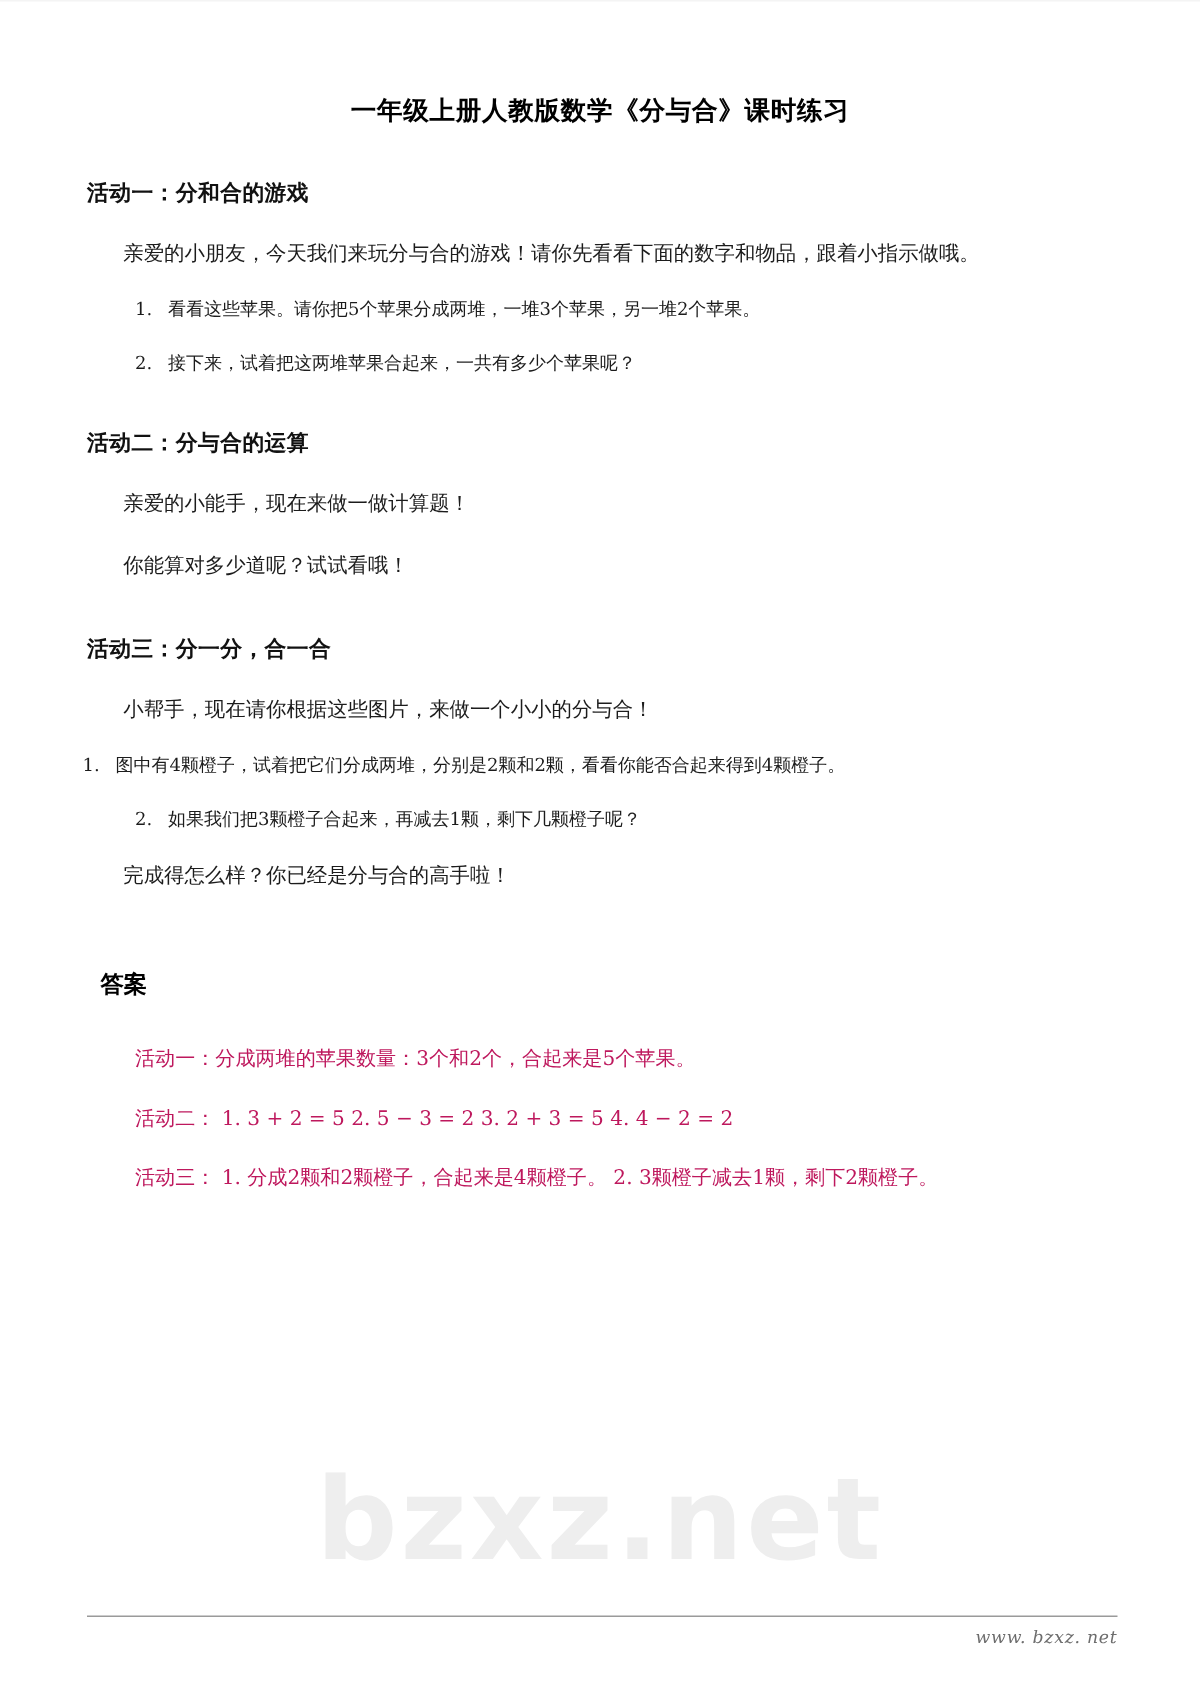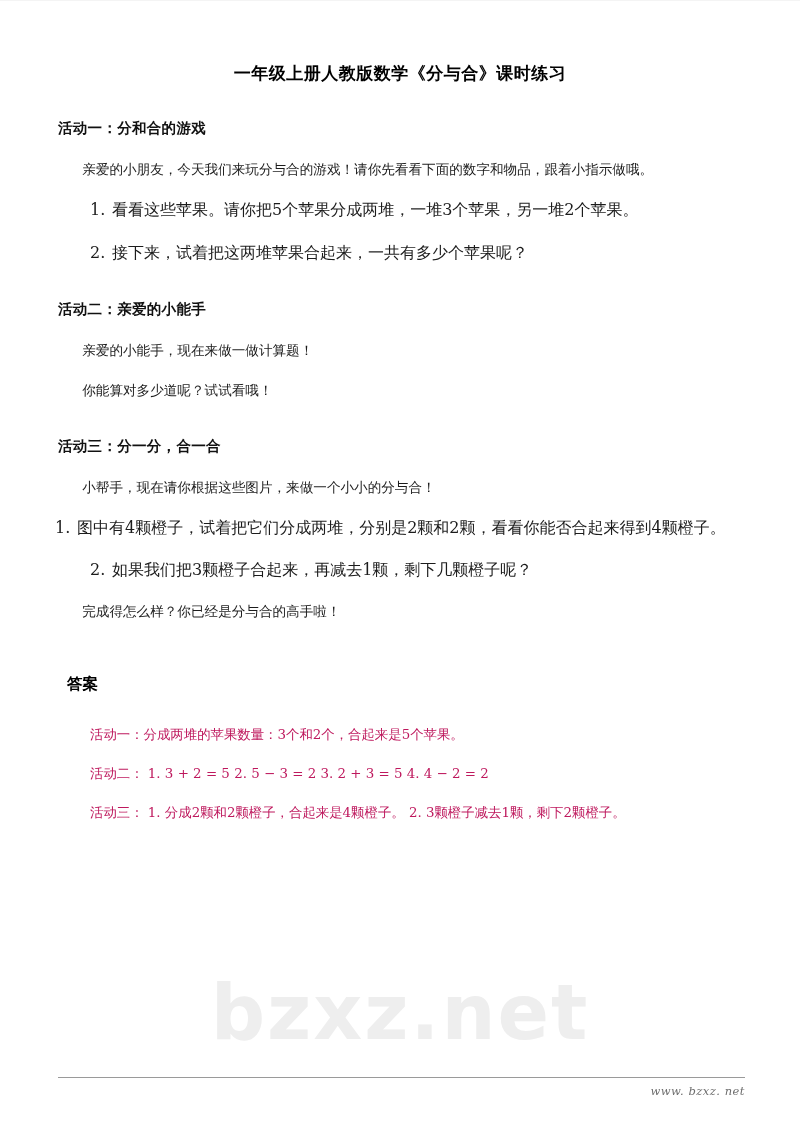--- a/index.html
+++ b/index.html
@@ -95,21 +95,21 @@
     text-indent: 2em;
     color: #1c1c1c;
     text-align: justify;
   }
 
   
   p.num-item {
     margin: 0;
     padding-top: 15px;
     padding-left: 35px;
-    font-size: 16px;
+    font-size: 12px;
     line-height: 1.7;
     color: #1c1c1c;
   }
   p.num-item .marker {
     display: inline-block;
     min-width: 22px;
   }
   p.num-item.flush {
     padding-left: 0;
   }
@@ -184,21 +184,21 @@
 
     <h2 class="section-heading">活动一：分和合的游戏</h2>
     <p class="body-text">亲爱的小朋友，今天我们来玩分与合的游戏！请你先看看下面的数字和物品，跟着小指示做哦。</p>
     <p class="num-item">
       <span class="marker">1.</span><span>看看这些苹果。请你把5个苹果分成两堆，一堆3个苹果，另一堆2个苹果。</span>
     </p>
     <p class="num-item">
       <span class="marker">2.</span><span>接下来，试着把这两堆苹果合起来，一共有多少个苹果呢？</span>
     </p>
 
-    <h2 class="section-heading">活动二：亲爱的小能手</h2>
+    <h2 class="section-heading">活动二：分与合的运算</h2>
     <p class="body-text">亲爱的小能手，现在来做一做计算题！</p>
     <p class="body-text">你能算对多少道呢？试试看哦！</p>
 
     <h2 class="section-heading">活动三：分一分，合一合</h2>
     <p class="body-text">小帮手，现在请你根据这些图片，来做一个小小的分与合！</p>
     <p class="num-item flush">
       <span class="marker">1.</span><span>图中有4颗橙子，试着把它们分成两堆，分别是2颗和2颗，看看你能否合起来得到4颗橙子。</span>
     </p>
     <p class="num-item">
       <span class="marker">2.</span><span>如果我们把3颗橙子合起来，再减去1颗，剩下几颗橙子呢？</span>

